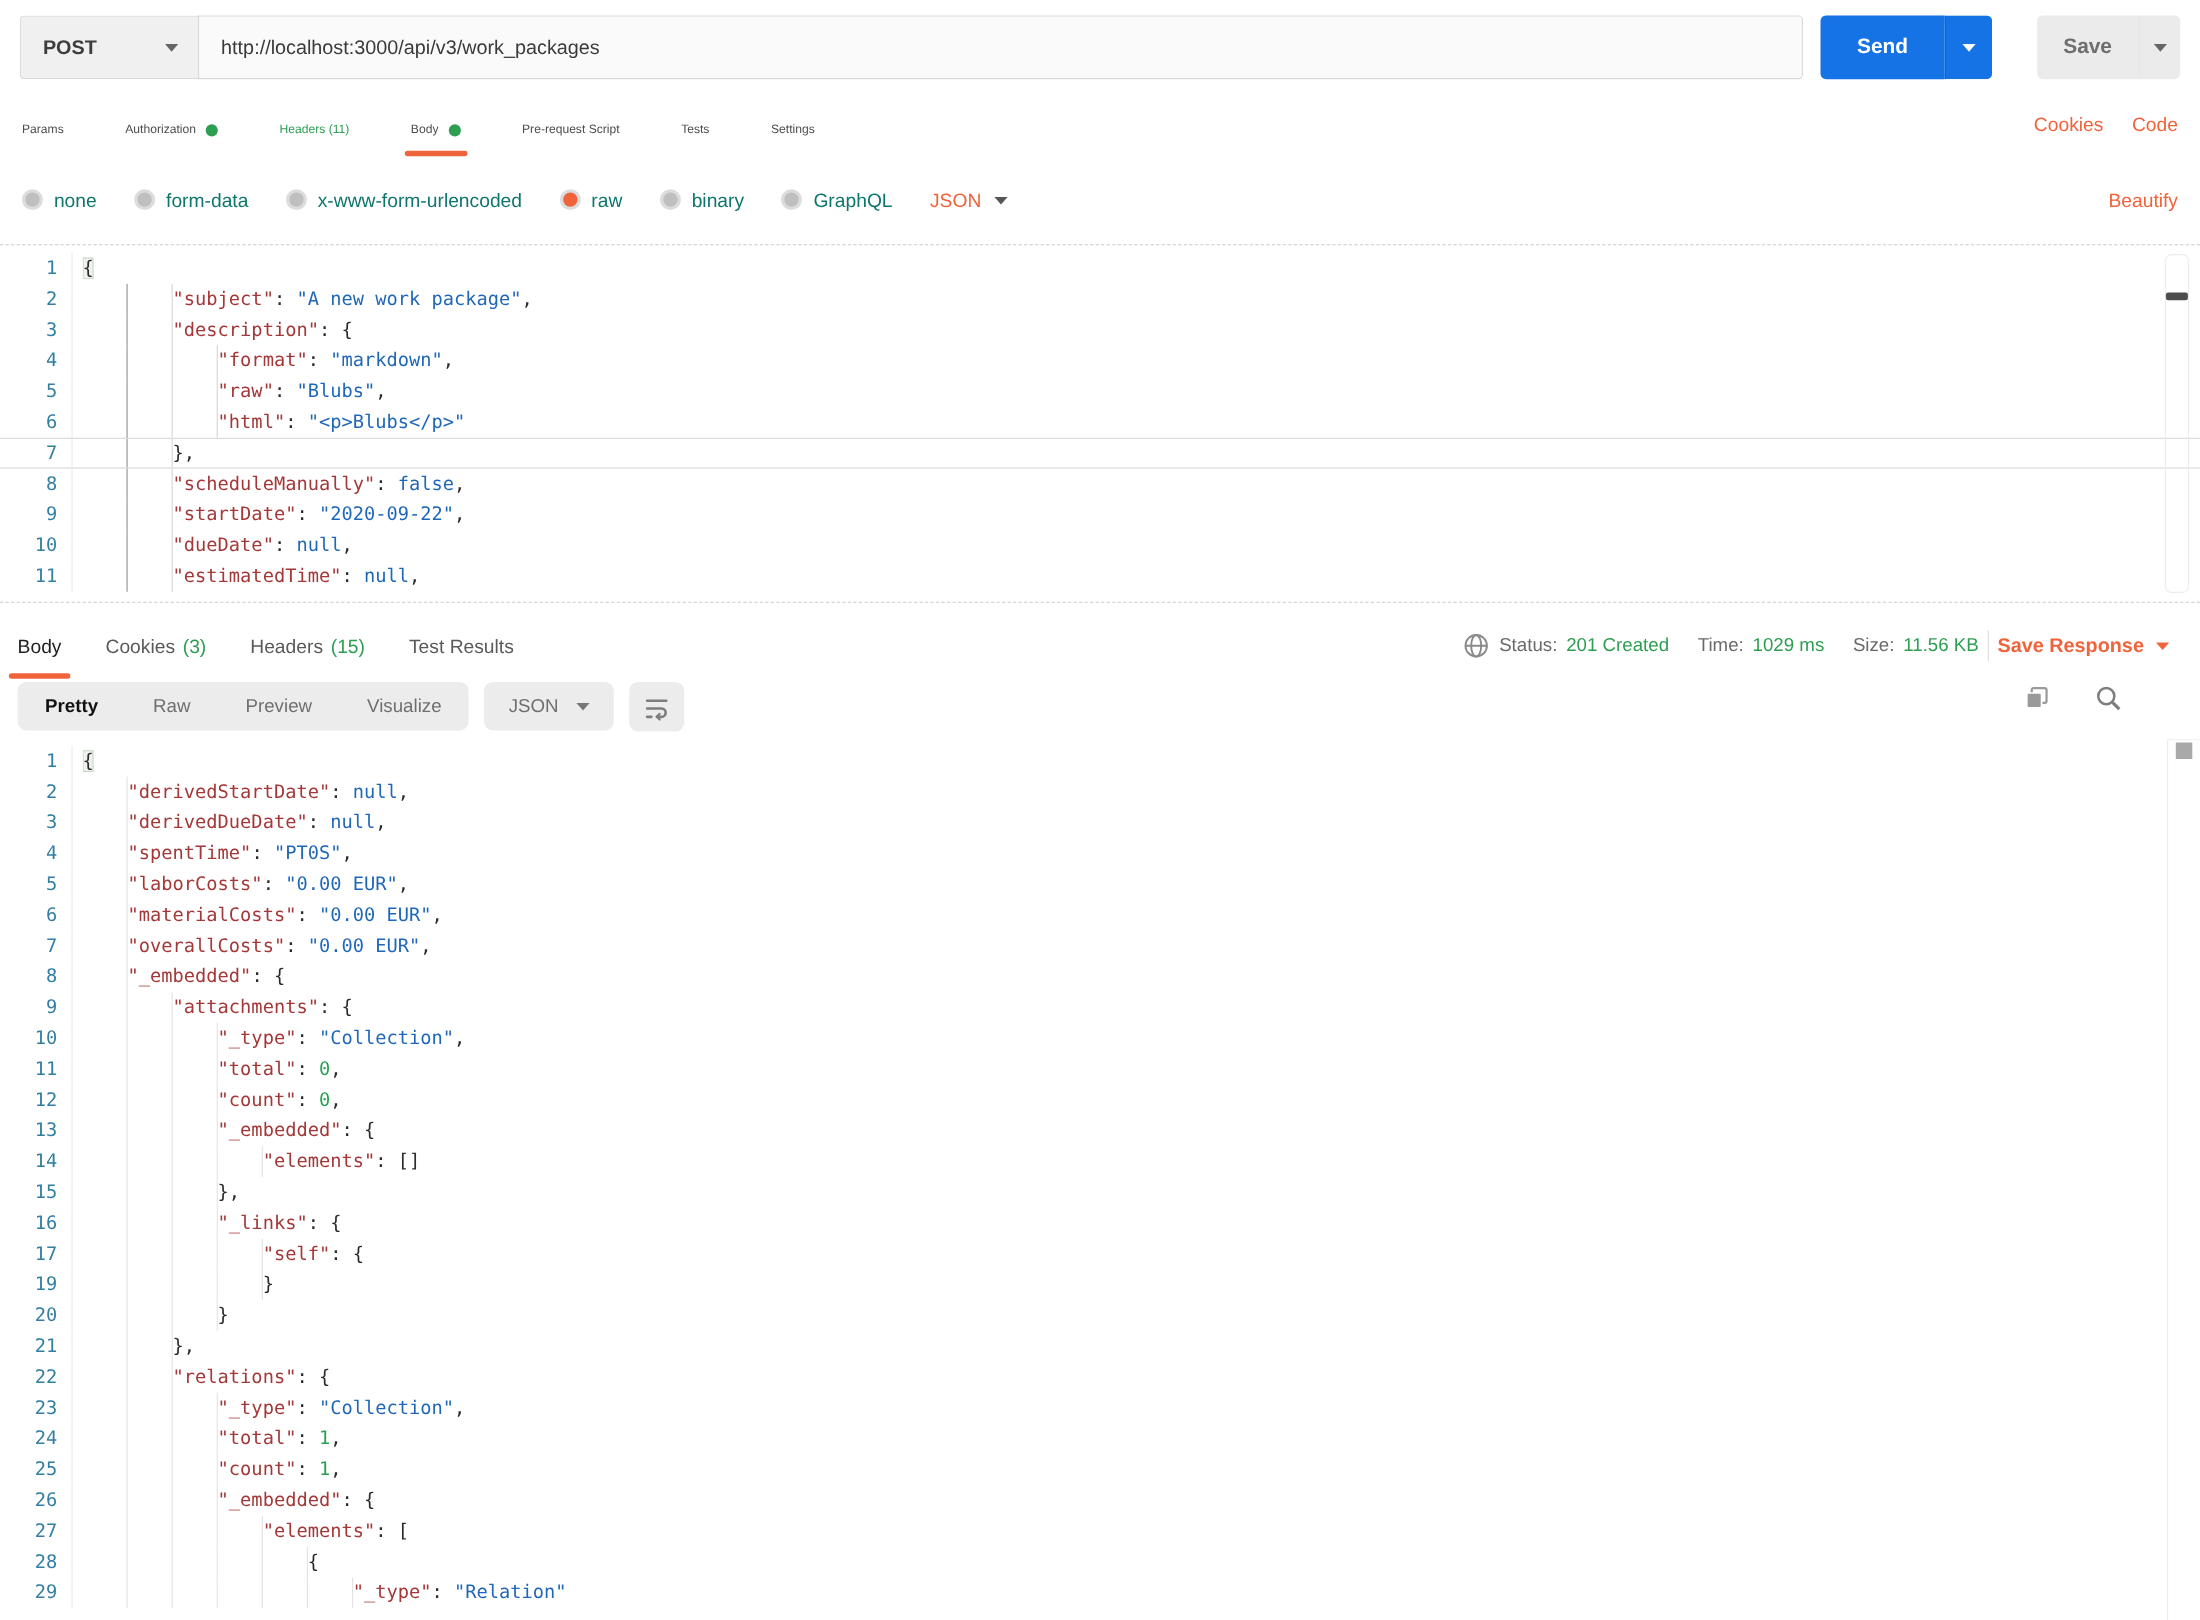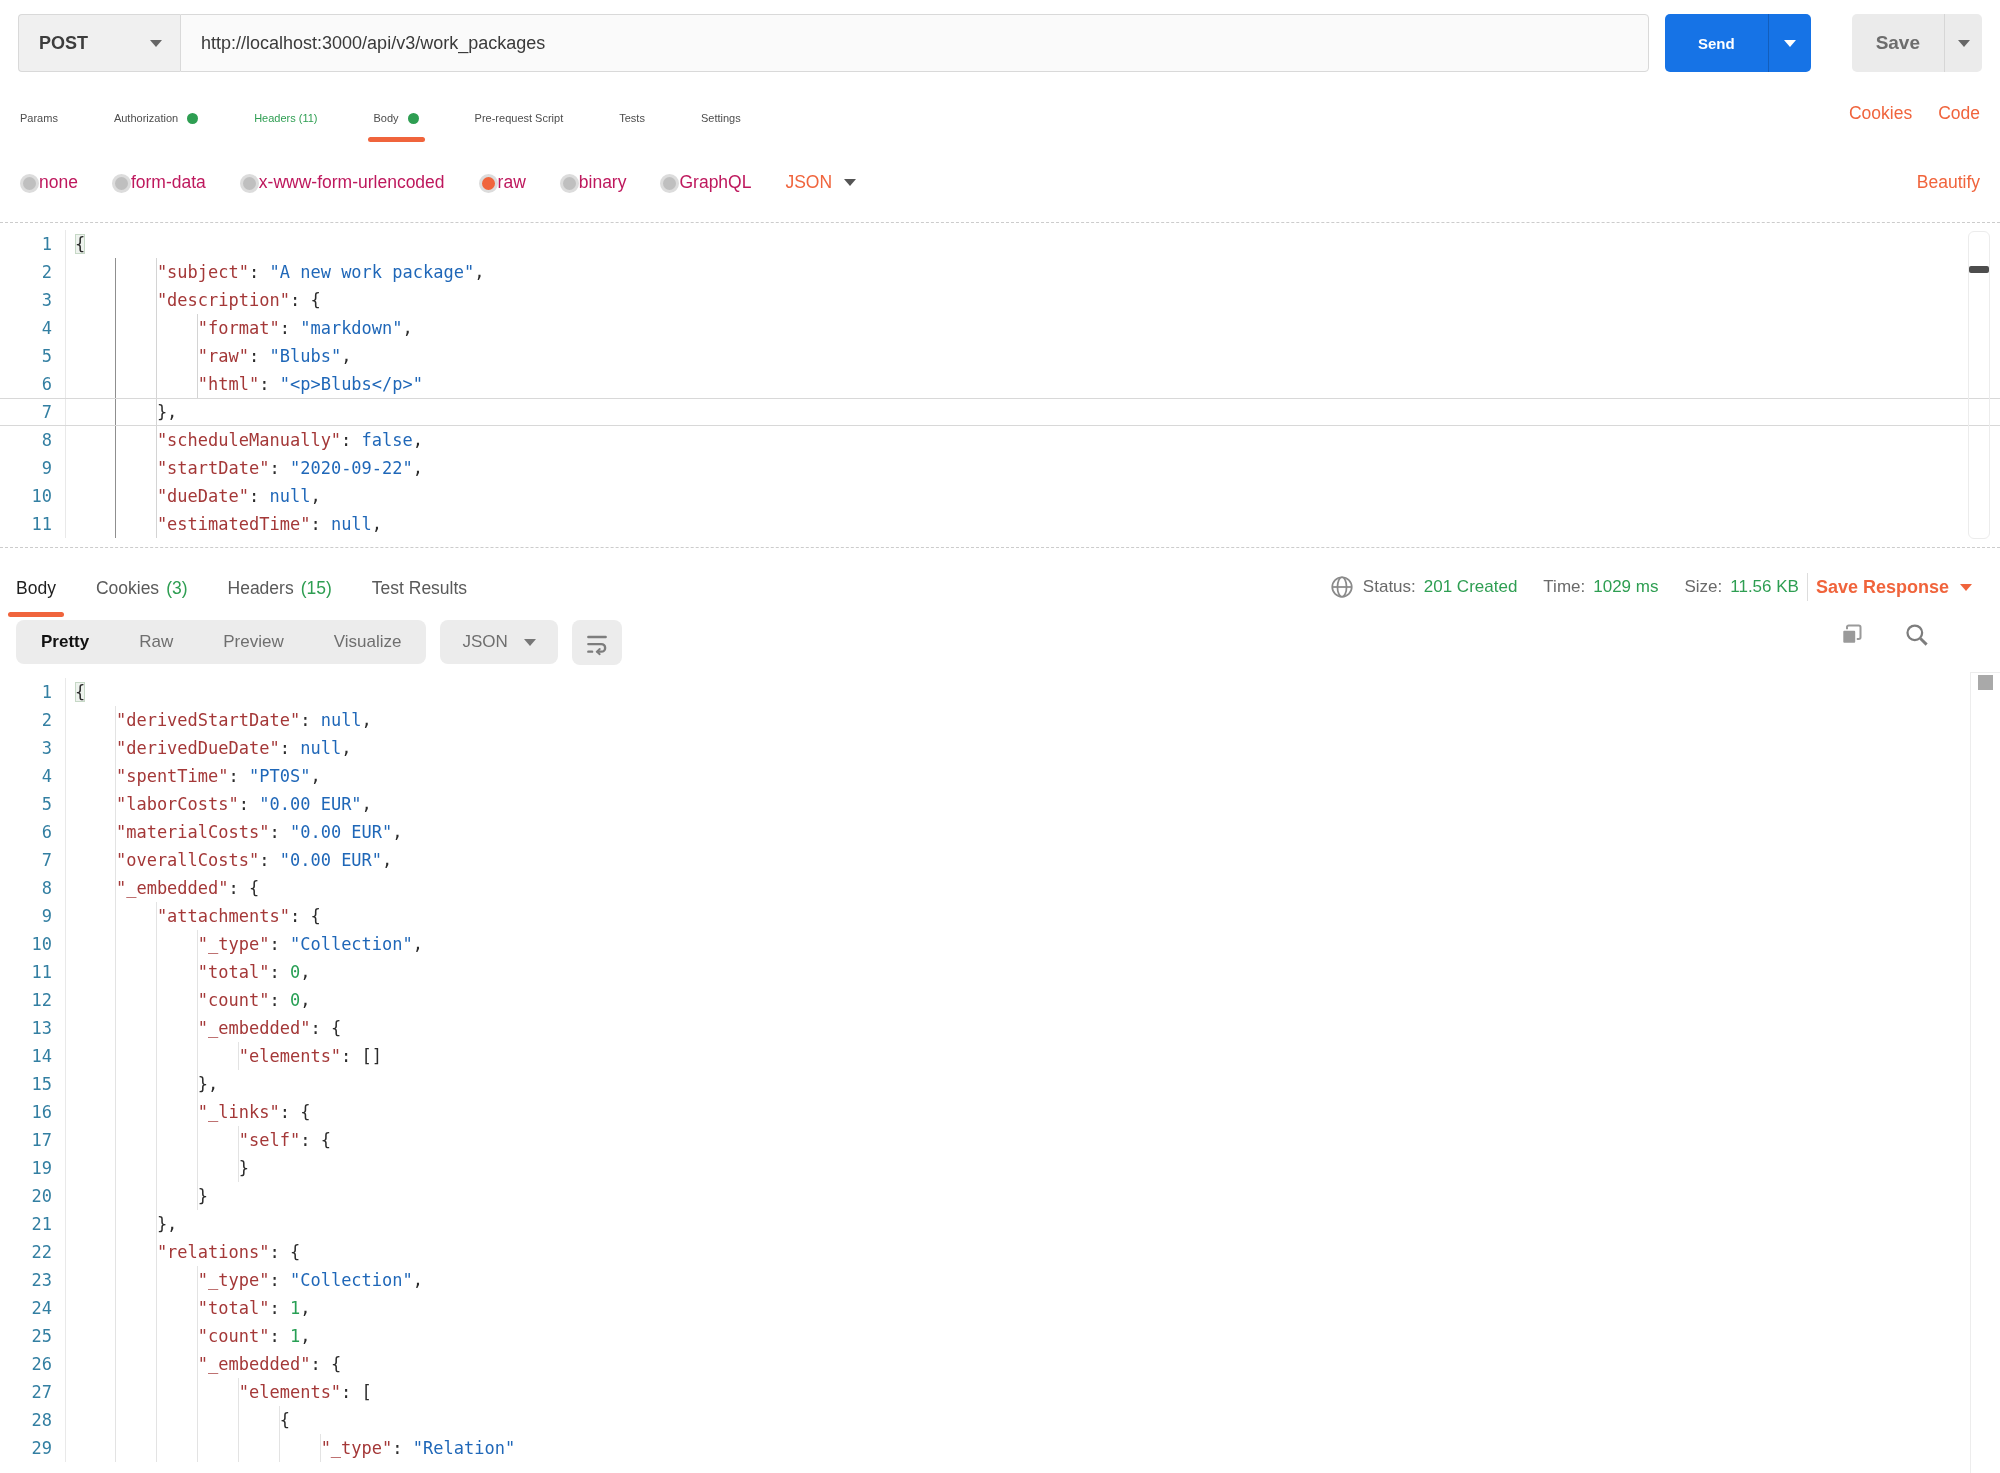--- a/index.html
+++ b/index.html
@@ -15,21 +15,21 @@
   
   .url-row{display:flex;align-items:stretch;padding:14px 18px 8px;height:80px;flex:none;}
   .method-select{width:162px;background:#f0f0f0;border:1px solid #d9d9d9;border-right:none;
     border-radius:4px 0 0 4px;display:flex;align-items:center;justify-content:space-between;
     padding:0 18px 0 20px;font-size:18px;font-weight:600;color:#3d3d3d;cursor:pointer;}
   .url-input{flex:1;background:#fafafa;border:1px solid #d9d9d9;border-radius:0 4px 4px 0;
     display:flex;align-items:center;padding:0 20px;font-size:18px;color:#3a3a3a;margin-right:16px;}
   .btn{border:none;cursor:pointer;font-family:inherit;}
   .send-group,.save-group{display:flex;}
   .send-group{margin-right:16px;}
-  .send-main{background:var(--blue);color:#fff;font-size:15px;font-weight:600;padding:0 33px;
+  .send-main{background:var(--blue);color:#fff;font-size:19px;font-weight:600;padding:0 33px;
     border-radius:5px 0 0 5px;}
   .send-caret{background:var(--blue);border-left:1px solid rgba(0,0,0,.18);width:43px;
     border-radius:0 5px 5px 0;display:flex;align-items:center;justify-content:center;}
   .save-main{background:#ebebeb;color:#6d6d6d;font-size:19px;font-weight:600;padding:0 24px;
     border-radius:5px 0 0 5px;margin-left:25px;}
   .save-caret{background:#ebebeb;border-left:1px solid #d6d6d6;width:38px;
     border-radius:0 5px 5px 0;display:flex;align-items:center;justify-content:center;}
   .caret{width:0;height:0;border-left:6px solid transparent;border-right:6px solid transparent;
     border-top:7px solid #666;display:inline-block;}
   .caret.white{border-top-color:#fff;} .caret.orange{border-top-color:var(--accent);}
@@ -41,21 +41,21 @@
     align-items:center;gap:9px;cursor:pointer;}
   .tab.green{color:var(--green);}
   .tab.active::after{content:'';position:absolute;left:-6px;right:-6px;bottom:0;height:5px;
     background:var(--accent);border-radius:3px;}
   .dot{width:11px;height:11px;border-radius:50%;background:var(--green);}
   .tab-links{margin-left:auto;display:flex;gap:26px;padding-bottom:18px;}
   .tab-links a{color:var(--accent);font-size:17.5px;text-decoration:none;cursor:pointer;}
 
   
   .modes-row{display:flex;align-items:center;padding:0 20px;height:80px;gap:34px;flex:none;}
-  .mode{display:flex;align-items:flex-end;font-size:17.5px;color:#be185d;cursor:pointer;}
+  .mode{display:flex;align-items:flex-start;gap:10px;font-size:17.5px;color:#0f766e;cursor:pointer;}
   .radio{width:19px;height:19px;border-radius:50%;background:#bfbfbf;border:3px solid #dcdcdc;}
   .mode.selected .radio{background:var(--accent);}
   .lang-select{display:flex;align-items:center;gap:12px;color:var(--accent);font-size:17.5px;cursor:pointer;}
   .lang-select .caret{border-top-color:#555;}
   .beautify{margin-left:auto;color:var(--accent);font-size:17.5px;text-decoration:none;cursor:pointer;}
 
   
   .editor{position:relative;font-family:"DejaVu Sans Mono",monospace;font-size:17px;flex:none;}
   .editor.req{border-top:1px dashed #ccc;border-bottom:1px dashed #ccc;padding:7px 0 9px;}
   .editor.resp{padding-top:6px;height:801px;overflow:hidden;}

